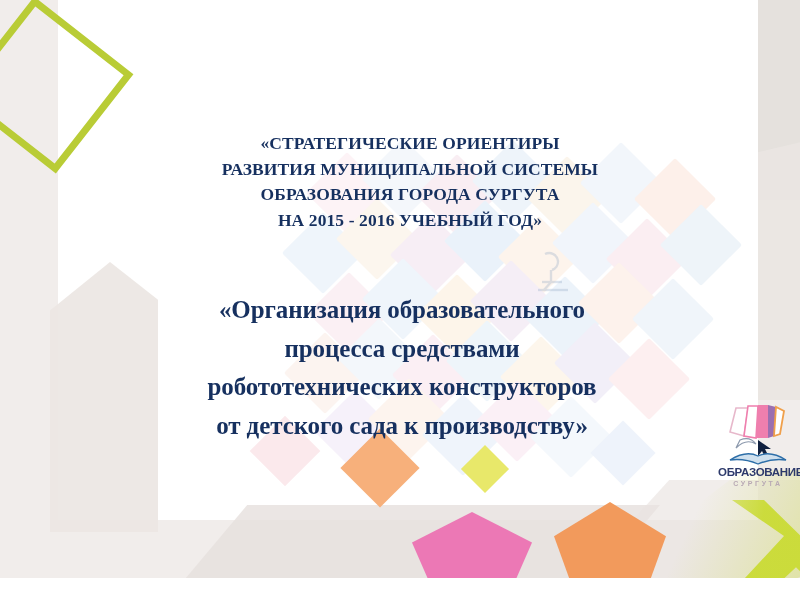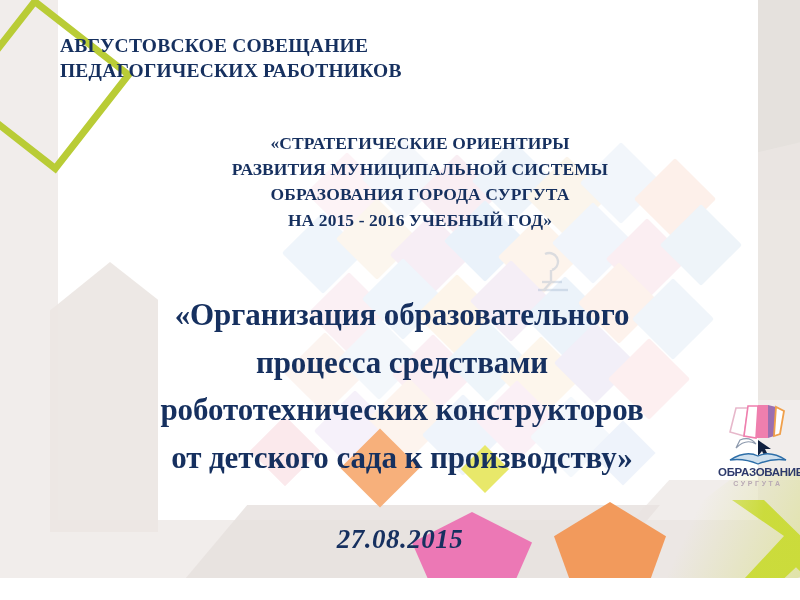--- a/index.html
+++ b/index.html
@@ -154,32 +154,32 @@
     left: 60px; top: 33px;
     width: 520px;
     font-size: 19.5px;
     font-weight: bold;
     letter-spacing: .2px;
     text-align: left;
     line-height: 1.30;
   }
 
   #subtitle {
-    left: 140px; top: 131px;
+    left: 130px; top: 131px;
     width: 560px;
     font-size: 17.5px;
     font-weight: bold;
     letter-spacing: .1px;
     line-height: 1.47;
   }
 
   #maintitle {
     left: 52px; top: 291px;
     width: 700px;
-    font-size: 31px;
+    font-size: 25px;
     font-weight: bold;
     line-height: 1.54;
     letter-spacing: -.1px;
   }
 
   #date {
     left: 250px; top: 524px;
     width: 300px;
     font-size: 27px;
     font-style: italic;
@@ -290,34 +290,31 @@
       </div>
 
     <div class="shape lime-fade-diag"></div>
     <div class="shape lime-chevron"></div>
 
     <div class="shape olive-diamond"></div>
 
     <div class="white-bottom-strip"></div>
   </div>
 
-  <div class="txt" id="eyebrow">АВГУСТОВСКОЕ СОВЕЩАНИЕ
-ПЕДАГОГИЧЕСКИХ РАБОТНИКОВ</div>
 
   <div class="txt" id="subtitle">«СТРАТЕГИЧЕСКИЕ ОРИЕНТИРЫ
 РАЗВИТИЯ МУНИЦИПАЛЬНОЙ СИСТЕМЫ
 ОБРАЗОВАНИЯ ГОРОДА СУРГУТА
 НА 2015 - 2016 УЧЕБНЫЙ ГОД»</div>
 
   <div class="txt" id="maintitle">«Организация образовательного
 процесса средствами
 робототехнических конструкторов
 от детского сада к производству»</div>
 
-  <div class="txt" id="date">27.08.2015</div>
 
   <div id="logo">
     <svg viewBox="0 0 80 74" width="80" height="74">
 
       <g>
         <path d="M12 40 L18 16 L30 16 L26 44 Z" fill="#ffffff" stroke="#e7b8cb" stroke-width="1.6"></path>
         <path d="M26 44 L30 14 L40 14 L38 46 Z" fill="#ffffff" stroke="#ef7fae" stroke-width="1.6"></path>
         <path d="M38 46 L40 13 L50 13 L50 46 Z" fill="#ef7fae"></path>
         <path d="M50 46 L50 13 L58 15 L56 44 Z" fill="#9b6fb0"></path>
         <path d="M56 44 L58 15 L66 19 L62 42 Z" fill="#ffffff" stroke="#f0a04b" stroke-width="1.8"></path>

